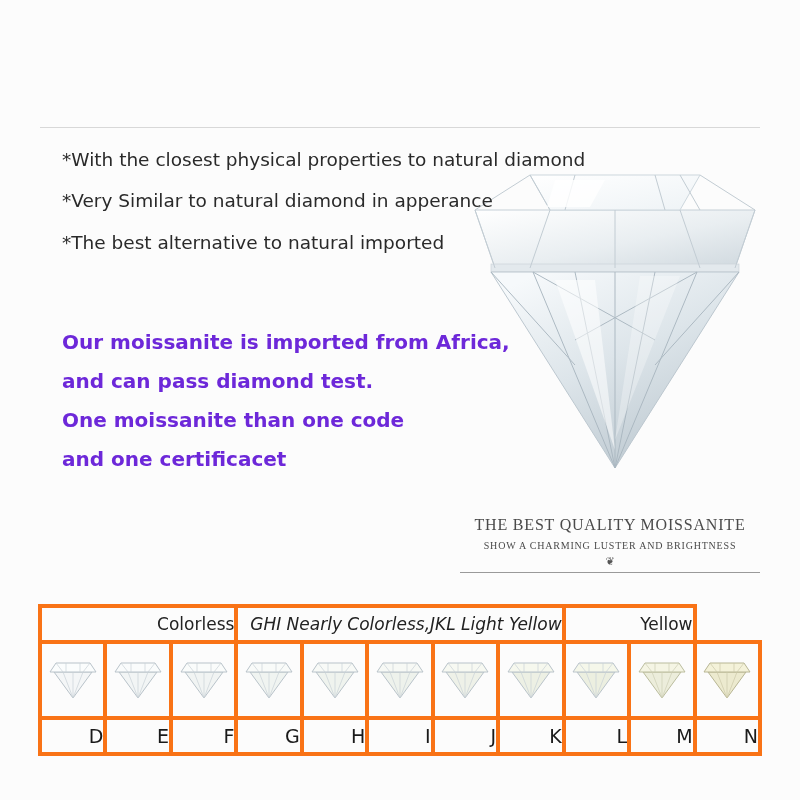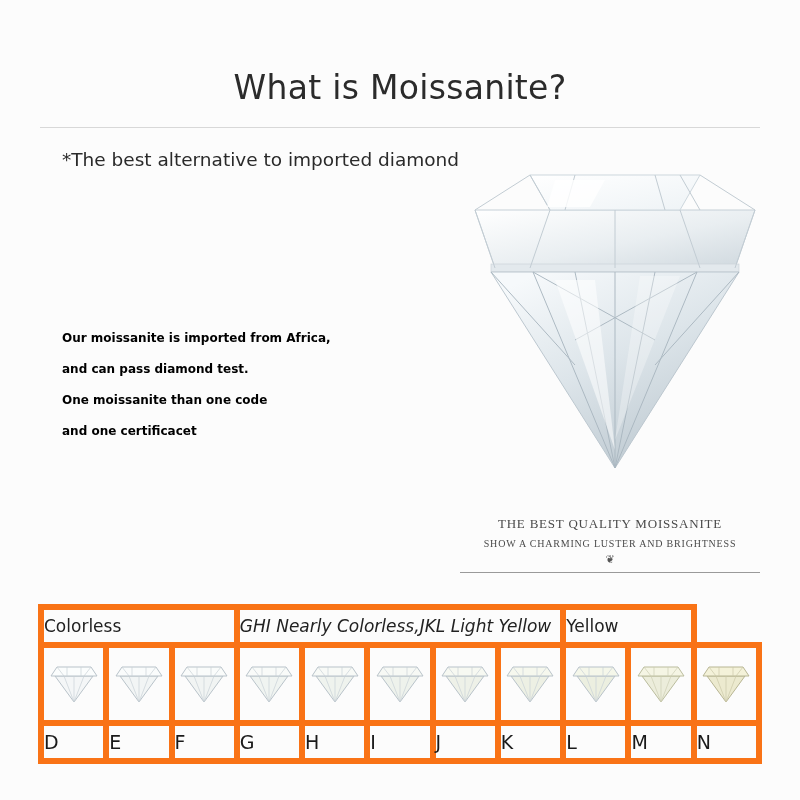--- a/index.html
+++ b/index.html
@@ -61,23 +61,23 @@
   }
 
   
   .statement {
     position: absolute;
     top: 332px;
     left: 62px;
     width: 520px;
   }
   .statement-line {
-    font-size: 12px;
+    font-size: 20px;
     font-weight: bold;
-    color: #000000;
+    color: #6d28d9;
     line-height: 1.0;
     margin-bottom: 19px;
     white-space: nowrap;
     font-family: "DejaVu Sans", sans-serif;
   }
 
   
   .diamond-art {
     position: absolute;
     top: 150px;
@@ -91,21 +91,21 @@
   .tagline {
     position: absolute;
     top: 516px;
     left: 455px;
     width: 310px;
     text-align: center;
     color: #4a4a4a;
     font-family: "Liberation Serif", serif;
   }
   .tagline-1 {
-    font-size: 13px;
+    font-size: 16px;
     letter-spacing: 0.8px;
     margin-bottom: 6px;
   }
   .tagline-2 {
     font-size: 10px;
     letter-spacing: 0.8px;
   }
   .tagline-orn {
     margin-top: 4px;
     font-size: 11px;
@@ -123,22 +123,22 @@
   
   .grade-table {
     position: absolute;
     left: 38px;
     top: 604px;
     width: 724px;
     border-collapse: collapse;
     table-layout: fixed;
   }
   .grade-table td, .grade-table th {
-    border: 6px solid #f97316;
-    text-align: left;
+    border: 4px solid #f97316;
+    text-align: right;
     vertical-align: middle;
     padding: 0;
   }
   .hdr-row td {
     height: 32px;
     font-size: 17px;
     font-weight: 400;
     color: #222;
     font-family: "DejaVu Sans", sans-serif;
   }
@@ -153,21 +153,20 @@
     font-family: "DejaVu Sans", sans-serif;
   }
   .gem-cell { position: relative; }
   .gem-cell svg { display: block; margin: 0 auto; }
 </style>
 </head>
 <body>
 
 <div class="page">
 
-  <div class="title">What is Moissanite?</div>
   <div class="title-rule"></div>
 
   <div class="diamond-art">
     <svg width="320" height="330" viewBox="0 0 320 330" aria-hidden="true">
       <defs>
         <linearGradient id="crownG" x1="0" y1="0" x2="1" y2="1">
           <stop offset="0%" stop-color="#ffffff"></stop>
           <stop offset="55%" stop-color="#e9eef1"></stop>
           <stop offset="100%" stop-color="#cfd8de"></stop>
         </linearGradient>
@@ -216,21 +215,23 @@
         <line x1="242" y1="122" x2="120" y2="190"></line>
       </g>
 
       <polygon points="100,130 140,130 160,300" fill="#ffffff" opacity="0.55"></polygon>
       <polygon points="185,126 225,126 160,290" fill="#ffffff" opacity="0.3"></polygon>
       <polygon points="100,30 150,30 135,57 92,57" fill="#ffffff" opacity="0.8"></polygon>
     </svg>
   </div>
 
   <div class="bullets">
-    <div class="bullet">*The best alternative to imported diamond</div>
+    <div class="bullet">*With the closest physical properties to natural diamond</div>
+    <div class="bullet">*Very Similar to natural diamond in apperance</div>
+    <div class="bullet">*The best alternative to natural imported</div>
   </div>
 
   <div class="statement">
     <div class="statement-line">Our moissanite is imported from Africa,</div>
     <div class="statement-line">and can pass diamond test.</div>
     <div class="statement-line">One moissanite than one code</div>
     <div class="statement-line">and one certificacet</div>
   </div>
 
   <div class="tagline">

